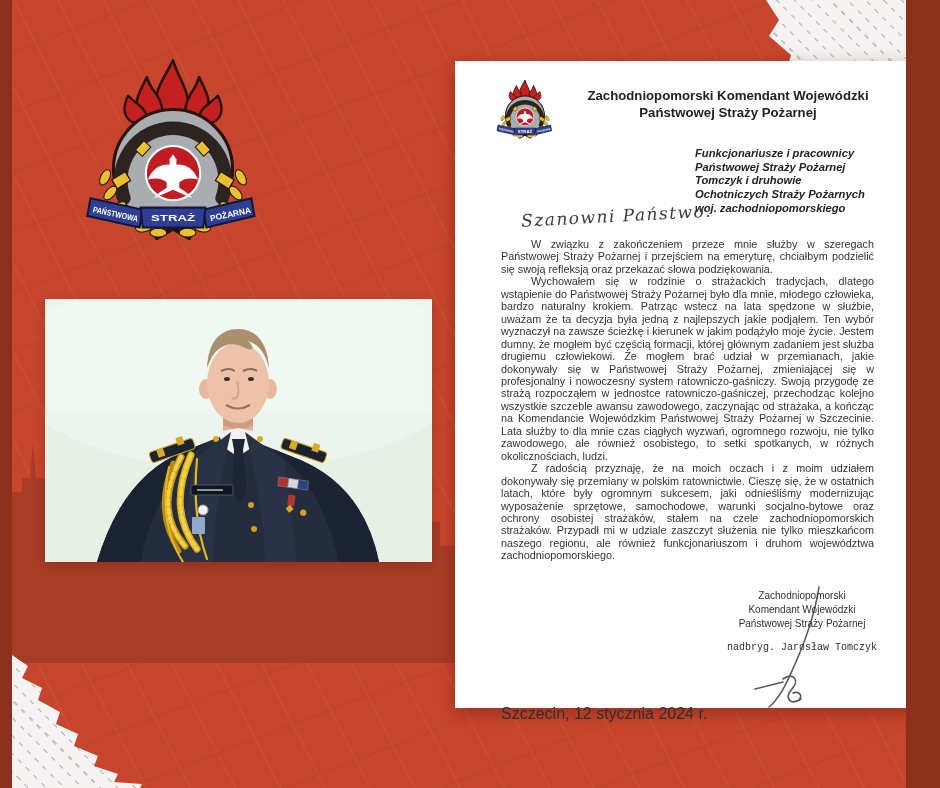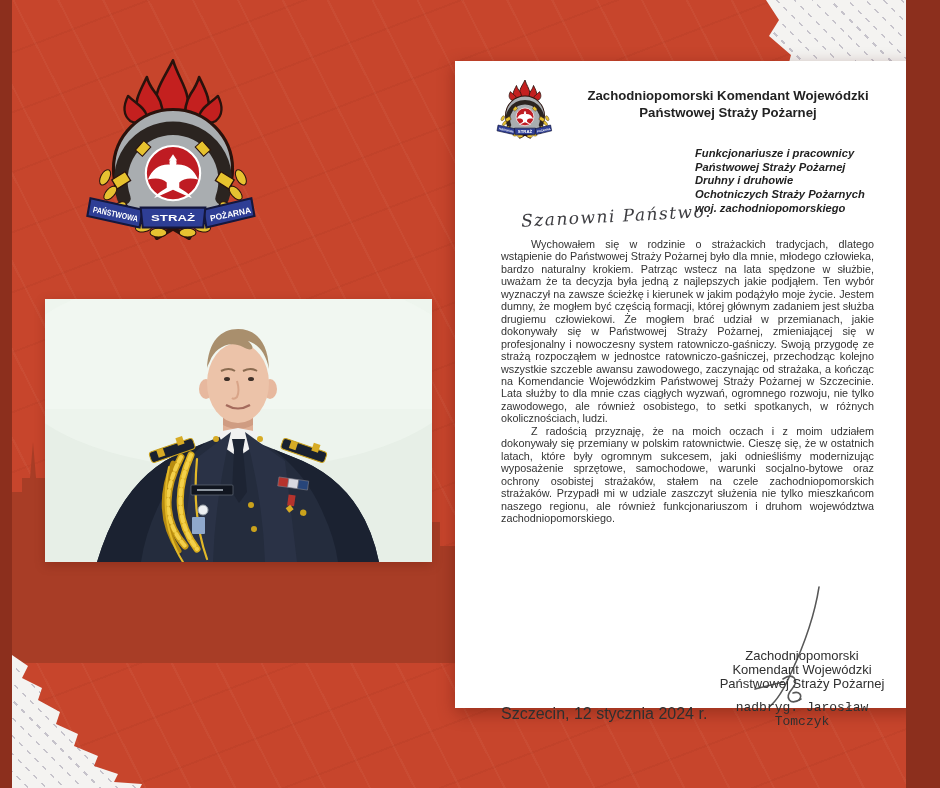--- a/index.html
+++ b/index.html
@@ -36,21 +36,21 @@
   .page *{position:absolute;}
   .crest-small{left:41px;top:16px;width:58px;height:62px;}
   .lt-title{left:98px;top:27px;width:350px;text-align:center;font-weight:bold;font-size:13.2px;line-height:16.5px;color:#222;}
   .lt-title div{position:static;}
   .addr{left:240px;top:86px;width:210px;font-weight:bold;font-size:11.2px;line-height:13.7px;color:#222;}
   .addr div{position:static;font-style:italic;}
   .greeting{left:66px;top:144px;width:220px;font-family:"DejaVu Serif",serif;font-style:italic;
     font-size:17px;letter-spacing:1.5px;color:#3c3c40;transform:rotate(-3deg);}
   .body-text{left:46px;top:177px;width:373px;font-size:10.8px;line-height:12.45px;text-align:justify;color:#333;}
   .body-text p{position:static;margin:0;text-indent:30px;}
-  .sig{left:257px;top:588px;width:180px;text-align:center;font-size:13px;line-height:13.8px;color:#2f2f2f;}
+  .sig{left:257px;top:528px;width:180px;text-align:center;font-size:10px;line-height:13.8px;color:#2f2f2f;}
   .sig div{position:static;}
   .sig .sig-name{margin-top:11px;font-family:Liberation Mono, monospace;}
   .scribble{left:280px;top:520px;width:120px;height:130px;}
   .place-date{left:46px;top:644px;width:220px;font-size:16px;color:#2f2f2f;}
   .defs-holder{position:absolute;width:0;height:0;overflow:hidden;}
 </style>
 </head>
 <body>
 
 <div class="canvas">
@@ -184,28 +184,29 @@
     </svg>
 
     <div class="lt-title">
       <div>Zachodniopomorski Komendant Wojewódzki</div>
       <div>Państwowej Straży Pożarnej</div>
     </div>
 
     <div class="addr">
       <div>Funkcjonariusze i pracownicy</div>
       <div>Państwowej Straży Pożarnej</div>
-      <div>Druhny i druhowie</div>
+      <div>Tomczyk i druhowie</div>
       <div>Ochotniczych Straży Pożarnych</div>
       <div>woj. zachodniopomorskiego</div>
     </div>
 
     <div class="greeting">Szanowni Państwo.</div>
 
     <div class="body-text">
+      <p>W związku z zakończeniem przeze mnie służby w szeregach Państwowej Straży Pożarnej i przejściem na emeryturę, chciałbym podzielić się swoją refleksją oraz przekazać słowa podziękowania.</p>
       <p>Wychowałem się w rodzinie o strażackich tradycjach, dlatego wstąpienie do Państwowej Straży Pożarnej było dla mnie, młodego człowieka, bardzo naturalny krokiem. Patrząc wstecz na lata spędzone w służbie, uważam że ta decyzja była jedną z najlepszych jakie podjąłem. Ten wybór wyznaczył na zawsze ścieżkę i kierunek w jakim podążyło moje życie. Jestem dumny, że mogłem być częścią formacji, której głównym zadaniem jest służba drugiemu człowiekowi. Że mogłem brać udział w przemianach, jakie dokonywały się w Państwowej Straży Pożarnej, zmieniającej się w profesjonalny i nowoczesny system ratowniczo-gaśniczy. Swoją przygodę ze strażą rozpocząłem w jednostce ratowniczo-gaśniczej, przechodząc kolejno wszystkie szczeble awansu zawodowego, zaczynając od strażaka, a kończąc na Komendancie Wojewódzkim Państwowej Straży Pożarnej w Szczecinie. Lata służby to dla mnie czas ciągłych wyzwań, ogromnego rozwoju, nie tylko zawodowego, ale również osobistego, to setki spotkanych, w różnych okolicznościach, ludzi.</p>
       <p>Z radością przyznaję, że na moich oczach i z moim udziałem dokonywały się przemiany w polskim ratownictwie. Cieszę się, że w ostatnich latach, które były ogromnym sukcesem, jaki odnieśliśmy modernizując wyposażenie sprzętowe, samochodowe, warunki socjalno-bytowe oraz ochrony osobistej strażaków, stałem na czele zachodniopomorskich strażaków. Przypadł mi w udziale zaszczyt służenia nie tylko mieszkańcom naszego regionu, ale również funkcjonariuszom i druhom województwa zachodniopomorskiego.</p>
     </div>
 
     <div class="sig">
       <div>Zachodniopomorski</div>
       <div>Komendant Wojewódzki</div>
       <div>Państwowej Straży Pożarnej</div>
       <div class="sig-name">nadbryg. Jarosław Tomczyk</div>
     </div>

